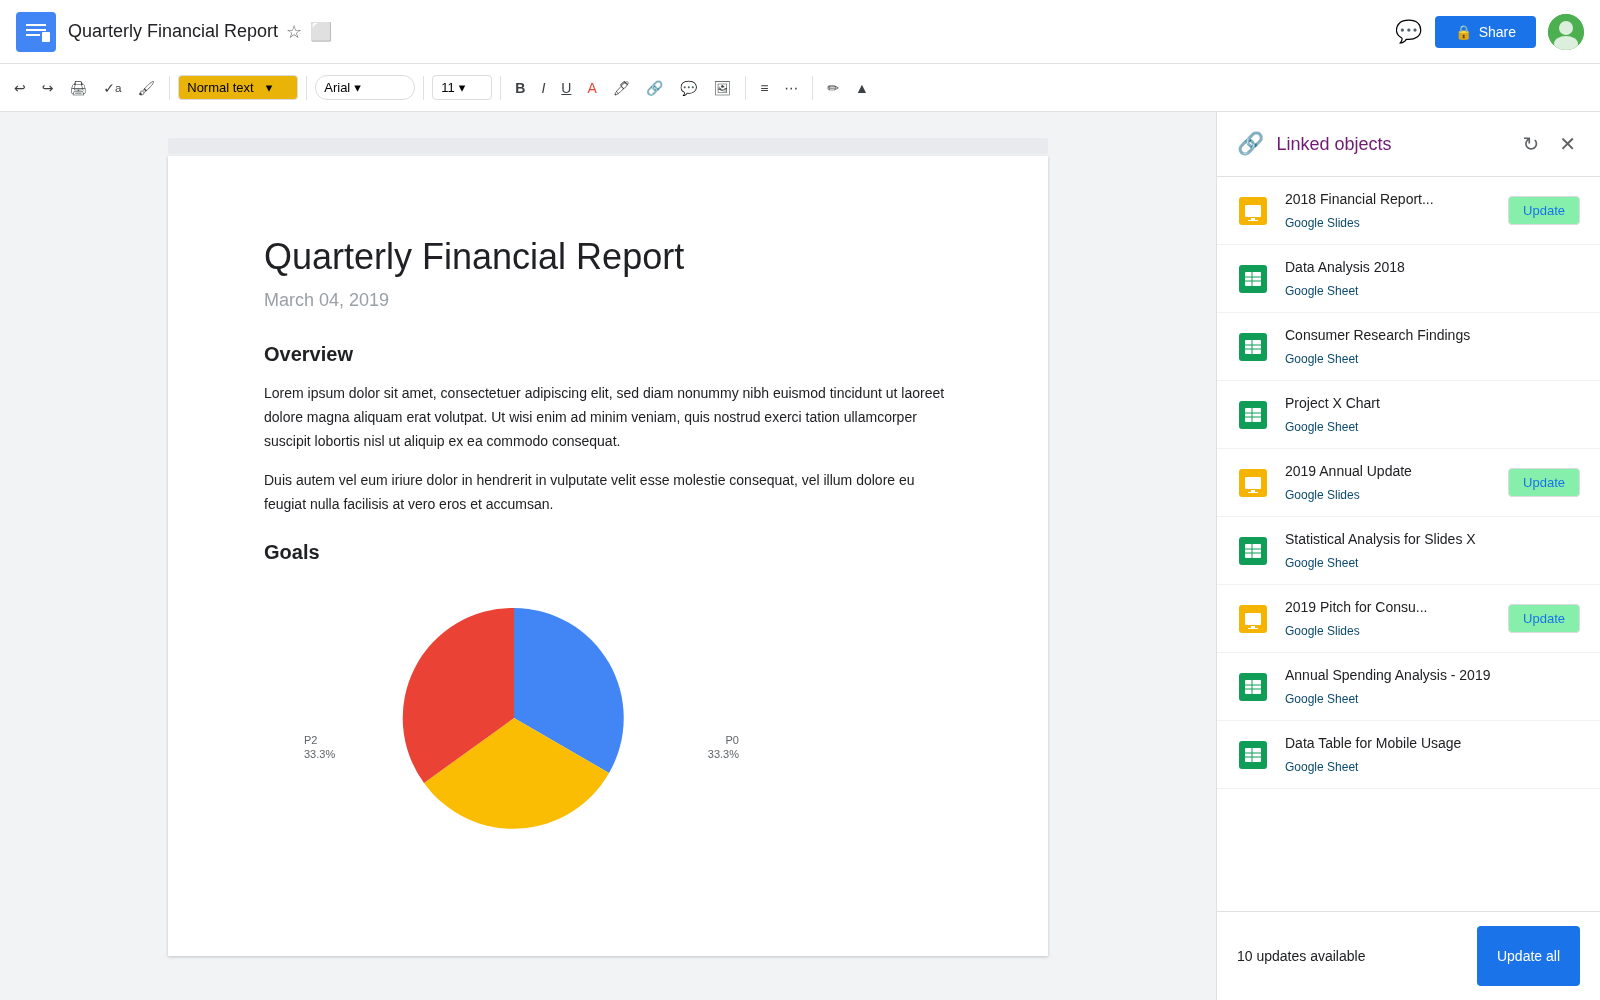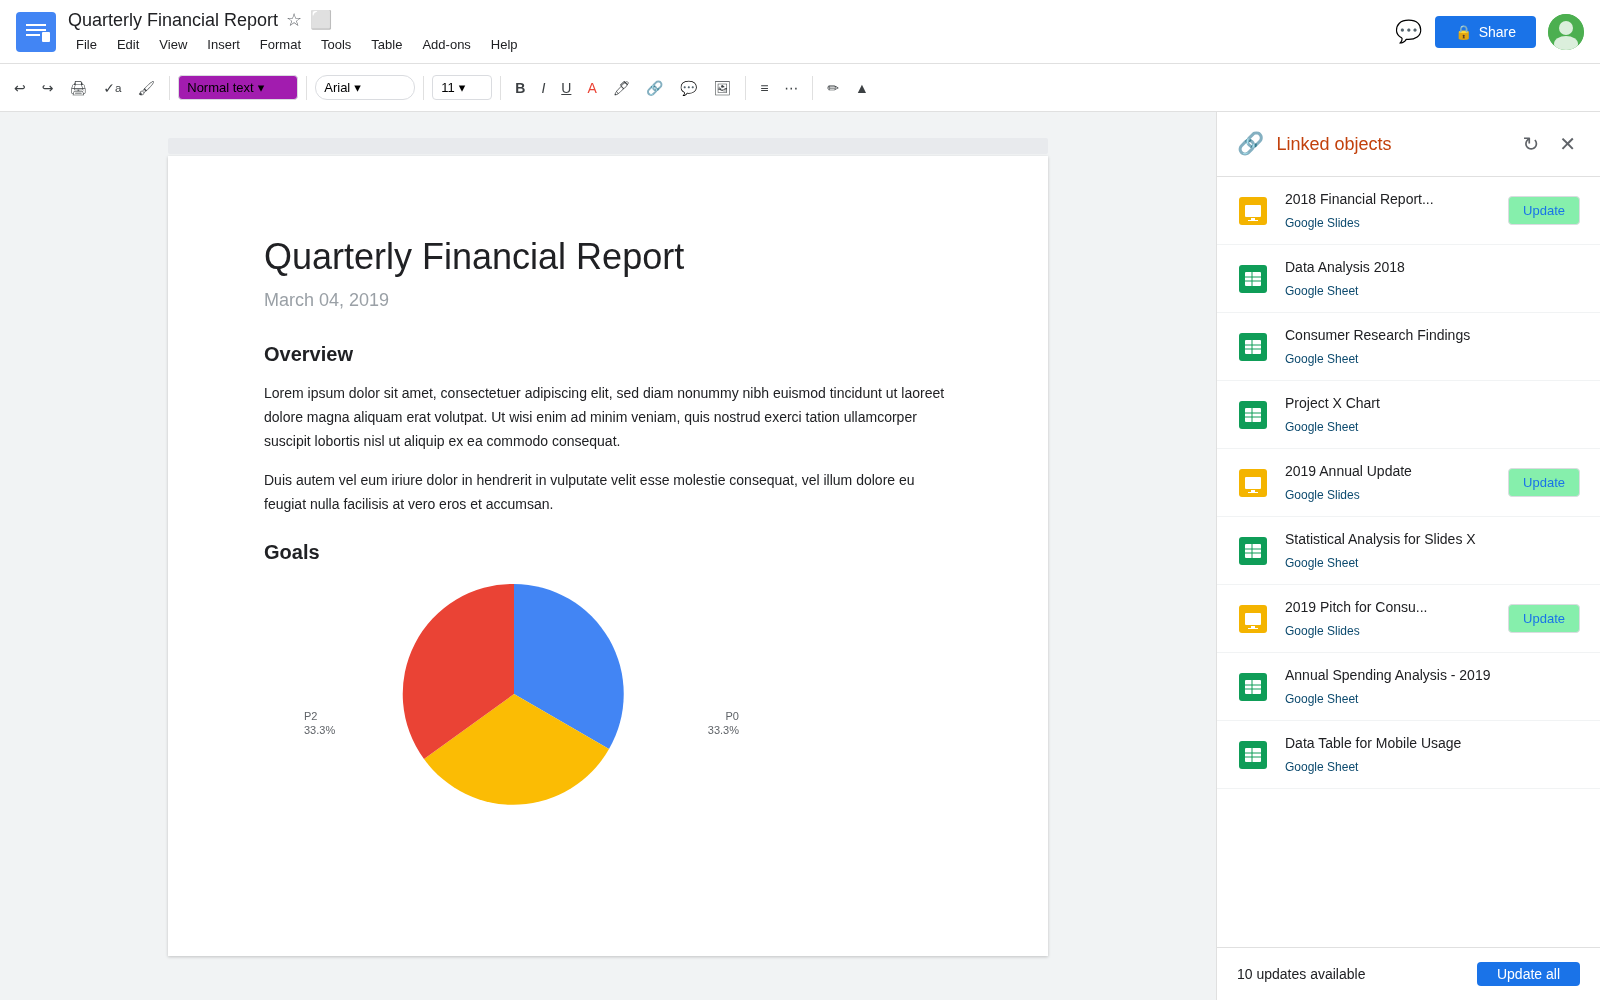--- a/index.html
+++ b/index.html
@@ -39,21 +39,21 @@
       display: flex; align-items: center; background: #fff; padding: 4px 8px;
       height: 48px; border-bottom: 1px solid #e0e0e0; gap: 4px; flex-shrink: 0;
     }
     .toolbar-btn {
       background: none; border: none; cursor: pointer; padding: 4px 6px;
       border-radius: 4px; color: #3c4043; font-size: 14px; display: flex; align-items: center;
     }
     .toolbar-separator { width: 1px; height: 24px; background: #e0e0e0; margin: 0 4px; }
     .style-select {
       border: 1px solid #dadce0; border-radius: 4px; padding: 4px 8px;
-      font-size: 13px; cursor: pointer; background: #a21caf; display: flex; align-items: center; gap: 4px;
+      font-size: 13px; cursor: pointer; background: #eab308; display: flex; align-items: center; gap: 12px;
       min-width: 120px;
     }
     .font-select {
       border: 1px solid #dadce0; border-radius: 12px; padding: 4px 8px;
       font-size: 13px; cursor: pointer; background: #fff; display: flex; align-items: flex-end; gap: 4px;
       min-width: 100px;
     }
     .size-select {
       border: 1px solid #dadce0; border-radius: 4px; padding: 4px 8px;
       font-size: 13px; cursor: pointer; background: #fff; display: flex; align-items: center; gap: 4px;
@@ -79,21 +79,21 @@
       position: relative; display: flex; align-items: center;
     }
     .doc-page {
       width: 880px; min-height: 800px; background: #fff;
       box-shadow: 0 1px 3px rgba(0,0,0,0.2); padding: 80px 96px; position: relative;
     }
     .doc-heading { font-size: 36px; font-weight: 400; color: #202124; margin-bottom: 12px; }
     .doc-date { font-size: 18px; color: #9aa0a6; margin-bottom: 32px; }
     .doc-section-title { font-size: 20px; font-weight: 700; color: #202124; margin-bottom: 16px; }
     .doc-paragraph { font-size: 14px; color: #202124; line-height: 1.7; margin-bottom: 16px; }
-    .doc-goals-title { font-size: 20px; font-weight: 700; color: #202124; margin-top: 24px; }
+    .doc-goals-title { font-size: 20px; font-weight: 700; color: #202124; margin-top: 24px; margin-bottom: 24px; }
 
     
     .chart-container { width: 500px; height: 280px; position: relative; display: flex; align-items: flex-start; justify-content: center; }
     .pie-labels {
       position: absolute; top: 0; left: 0; width: 100%; height: 100%; pointer-events: none;
     }
     .pie-label { position: absolute; font-size: 11px; color: #5f6368; }
     .p2-label { top: 52%; left: 8%; }
     .p2-pct { top: 57%; left: 8%; }
     .p0-label { top: 52%; right: 5%; }
@@ -101,21 +101,21 @@
 
     
     .right-panel {
       width: 384px; background: #fff; border-left: 1px solid #e0e0e0;
       display: flex; flex-direction: column; flex-shrink: 0;
     }
     .panel-header {
       display: flex; align-items: center; padding: 16px 20px;
       border-bottom: 1px solid #e0e0e0; gap: 12px;
     }
-    .panel-title { font-size: 18px; color: #c2410c; font-weight: 400; flex: 1; }
+    .panel-title { font-size: 18px; color: #701a75; font-weight: 400; flex: 1; }
     .panel-refresh-btn, .panel-close-btn {
       background: none; border: none; cursor: pointer; color: #5f6368; font-size: 20px; padding: 4px;
     }
     .linked-list { flex: 1; overflow-y: auto; }
     .linked-item {
       display: flex; align-items: center; padding: 14px 20px;
       border-bottom: 1px solid #f1f3f4; cursor: pointer; gap: 16px;
     }
     .linked-item-icon { width: 32px; height: 32px; flex-shrink: 0; display: flex; align-items: center; justify-content: center; }
     .linked-item-info { flex: 1; }
@@ -126,21 +126,21 @@
       border-radius: 4px; padding: 6px 14px; font-size: 13px; cursor: pointer; white-space: nowrap;
     }
 
     .panel-footer {
       display: flex; align-items: center; padding: 14px 20px;
       border-top: 1px solid #e0e0e0; 
     }
     .updates-count { font-size: 14px; color: #202124; flex: 1; }
     .update-all-btn {
       background: #1a73e8; color: #fff; border: none; border-radius: 4px;
-      padding: 4px 20px; font-size: 14px; font-weight: 500; cursor: pointer;
+      padding: 22px 20px; font-size: 14px; font-weight: 500; cursor: pointer;
     }
 
     
     svg.pie { width: 300px; height: 260px; }
   </style>
 </head>
 <body>
 
 <div class="top-bar">
   <div class="app-icon">
@@ -150,31 +150,20 @@
       <rect x="10" y="17" width="20" height="2" fill="white"></rect>
       <rect x="10" y="22" width="14" height="2" fill="white"></rect>
       <rect x="26" y="20" width="8" height="10" rx="1" fill="#fff"></rect>
     </svg>
   </div>
   <div class="doc-title-area">
     <div class="doc-title-row">
       <span class="doc-title">Quarterly Financial Report</span>
       <span class="star-icon">☆</span>
       <span class="folder-icon">⬜</span>
-    </div>
-    <div class="menu-bar">
-      <span class="menu-item">File</span>
-      <span class="menu-item">Edit</span>
-      <span class="menu-item">View</span>
-      <span class="menu-item">Insert</span>
-      <span class="menu-item">Format</span>
-      <span class="menu-item">Tools</span>
-      <span class="menu-item">Table</span>
-      <span class="menu-item">Add-ons</span>
-      <span class="menu-item">Help</span>
     </div>
   </div>
   <div class="top-right">
     <span class="comment-icon">💬</span>
     <button class="share-btn">
       <span>🔒</span>
       <span>Share</span>
     </button>
     <div class="avatar">
       <svg width="36" height="36" viewBox="0 0 36 36">

